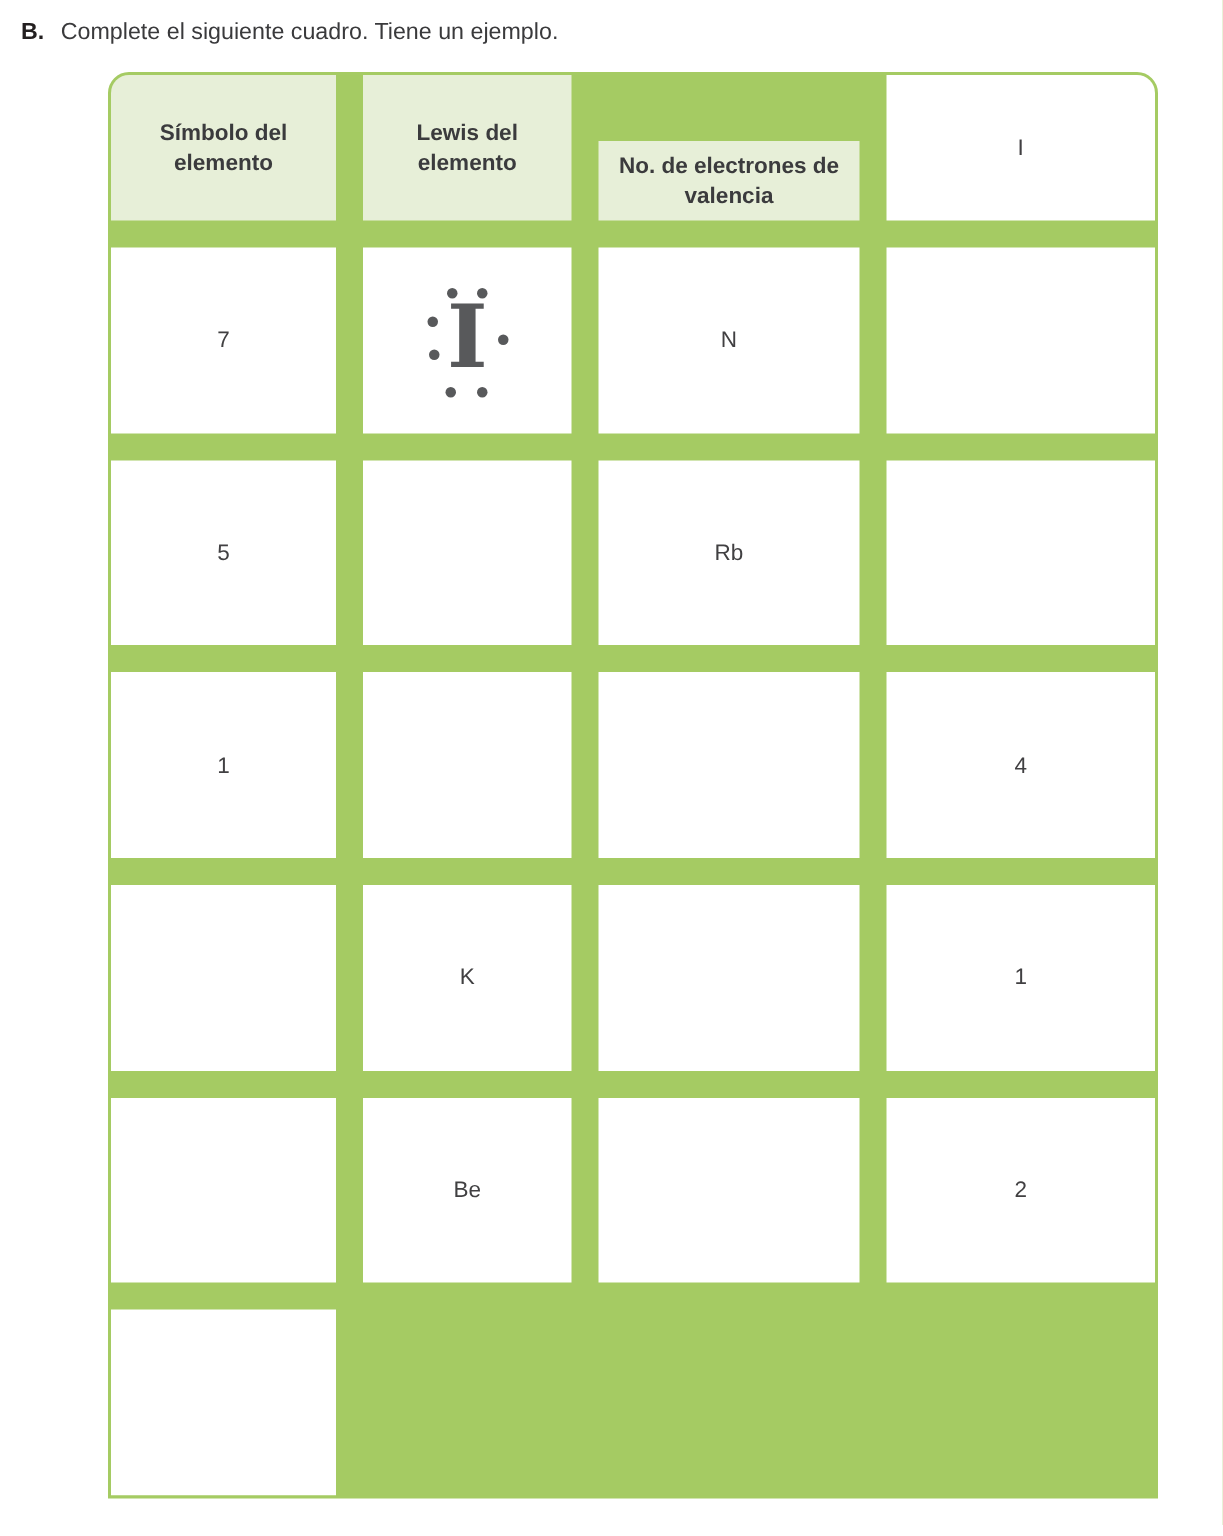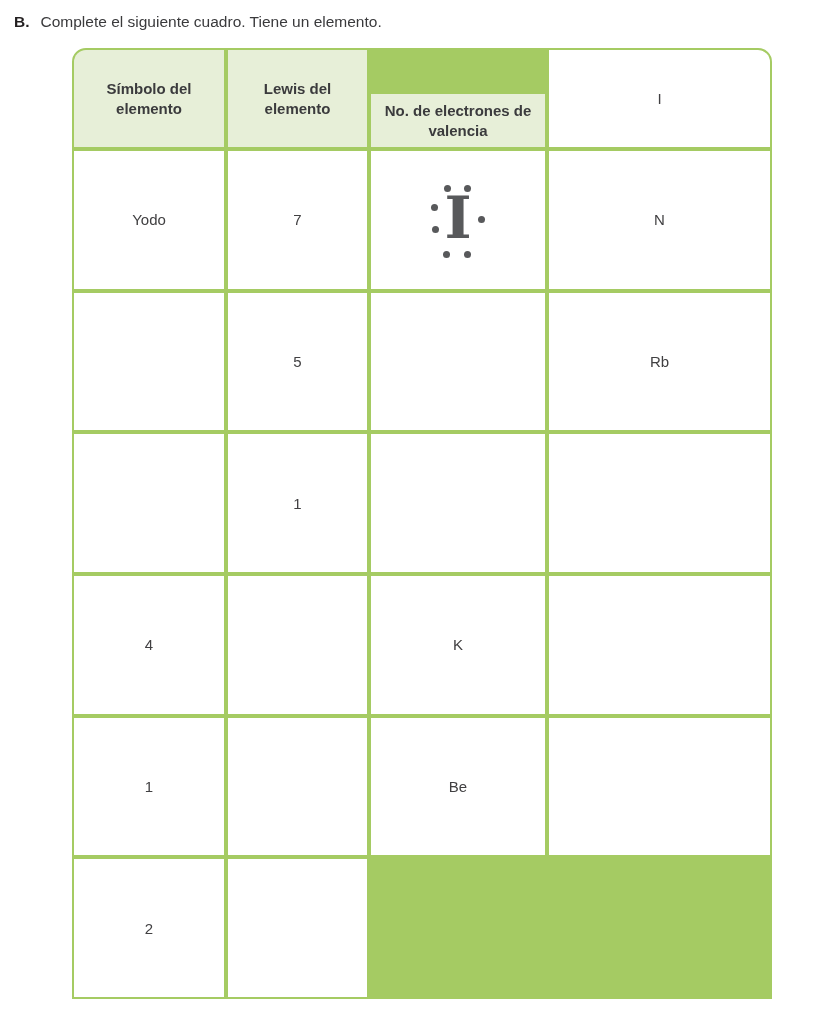--- a/index.html
+++ b/index.html
@@ -26,21 +26,21 @@
   .worksheet-table {
     position: absolute;
     left: 72px; top: 48px;
     width: 700px; height: 951px;
     border: 2px solid #a5cb63;
     border-radius: 14px 14px 0 0;
     background: #a5cb63;           
     display: grid;
     grid-template-columns: 150px 139px 174px 1fr;
     grid-template-rows: 97px repeat(6, 1fr);
-    gap: 4px;
+    gap: 18px;
     overflow: hidden;
   }
   .cell {
     background: #ffffff;
     display: flex;
     align-items: center;
     justify-content: center;
     text-align: center;
     font-size: 15px;
     color: #414042;
@@ -83,31 +83,30 @@
   .dot.l2 { left: 26px; top: 64px; }
   .dot.r1 { left: 72px; top: 54px; }
   .dot.b1 { left: 37px; top: 89px; }
   .dot.b2 { left: 58px; top: 89px; }
 </style>
 </head>
 <body>
 
 <div class="instruction">
   <span class="label">B.</span>
-  <span>Complete el siguiente cuadro. Tiene un elemento.</span>
+  <span>Complete el siguiente cuadro. Tiene un ejemplo.</span>
 </div>
 
 <div class="worksheet-table">
 
   <div class="cell header c1">Símbolo del elemento</div>
   <div class="cell header c2">Lewis del elemento</div>
   <div class="cell header c3">No. de electrones de valencia</div>
 
   <div class="cell">I</div>
-  <div class="cell">Yodo</div>
   <div class="cell">7</div>
   <div class="cell">
     <div class="lewis">
       <span class="element">I</span>
       <span class="dot t1"></span>
       <span class="dot t2"></span>
       <span class="dot l1"></span>
       <span class="dot l2"></span>
       <span class="dot r1"></span>
       <span class="dot b1"></span>

